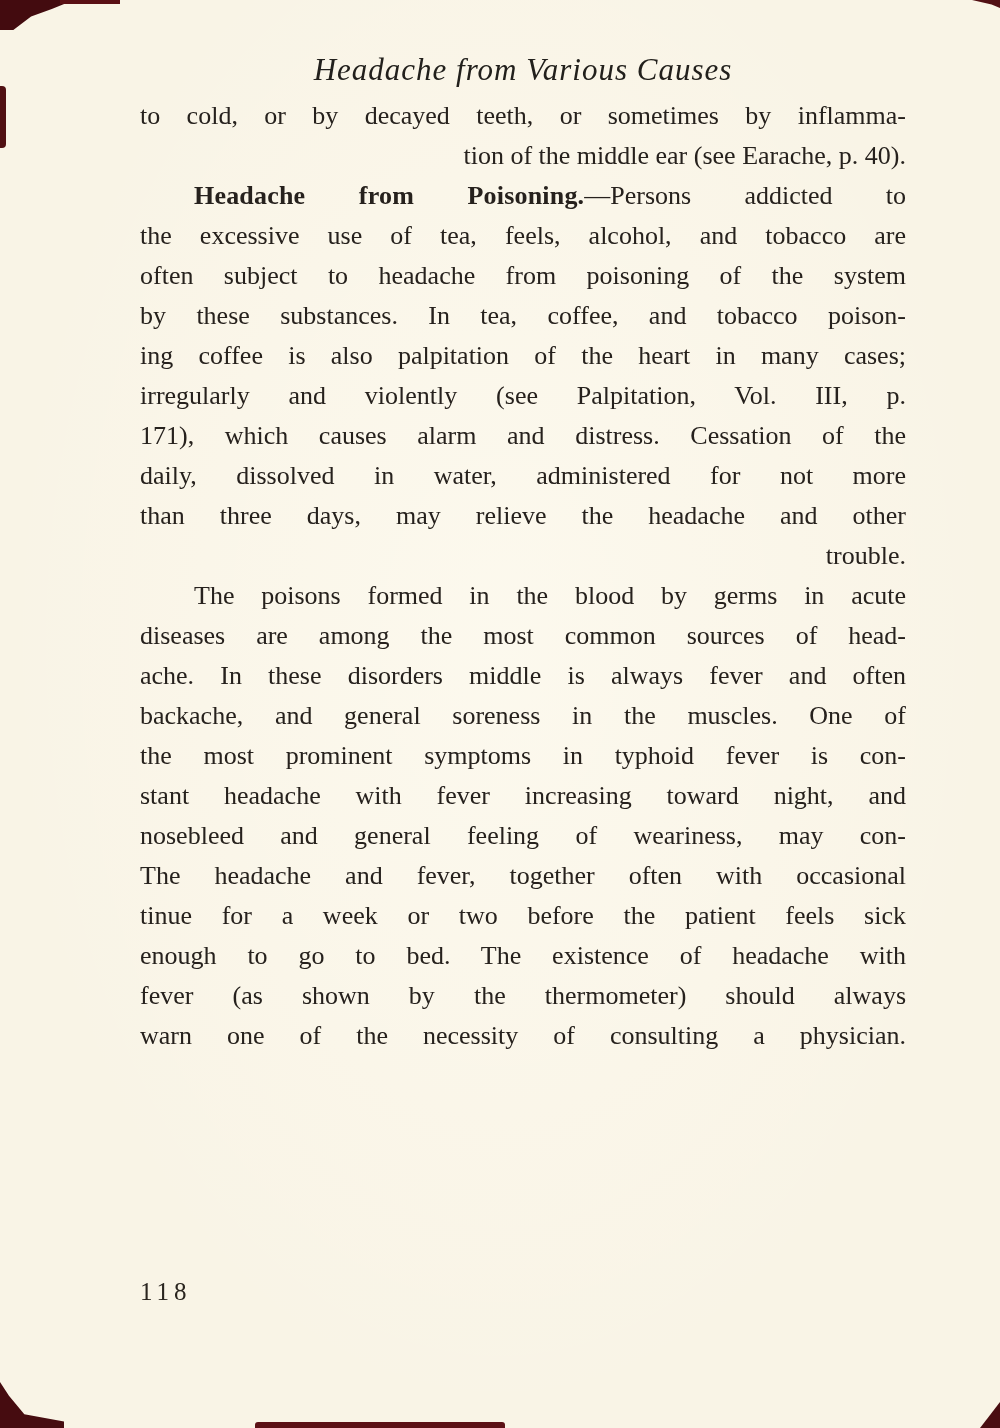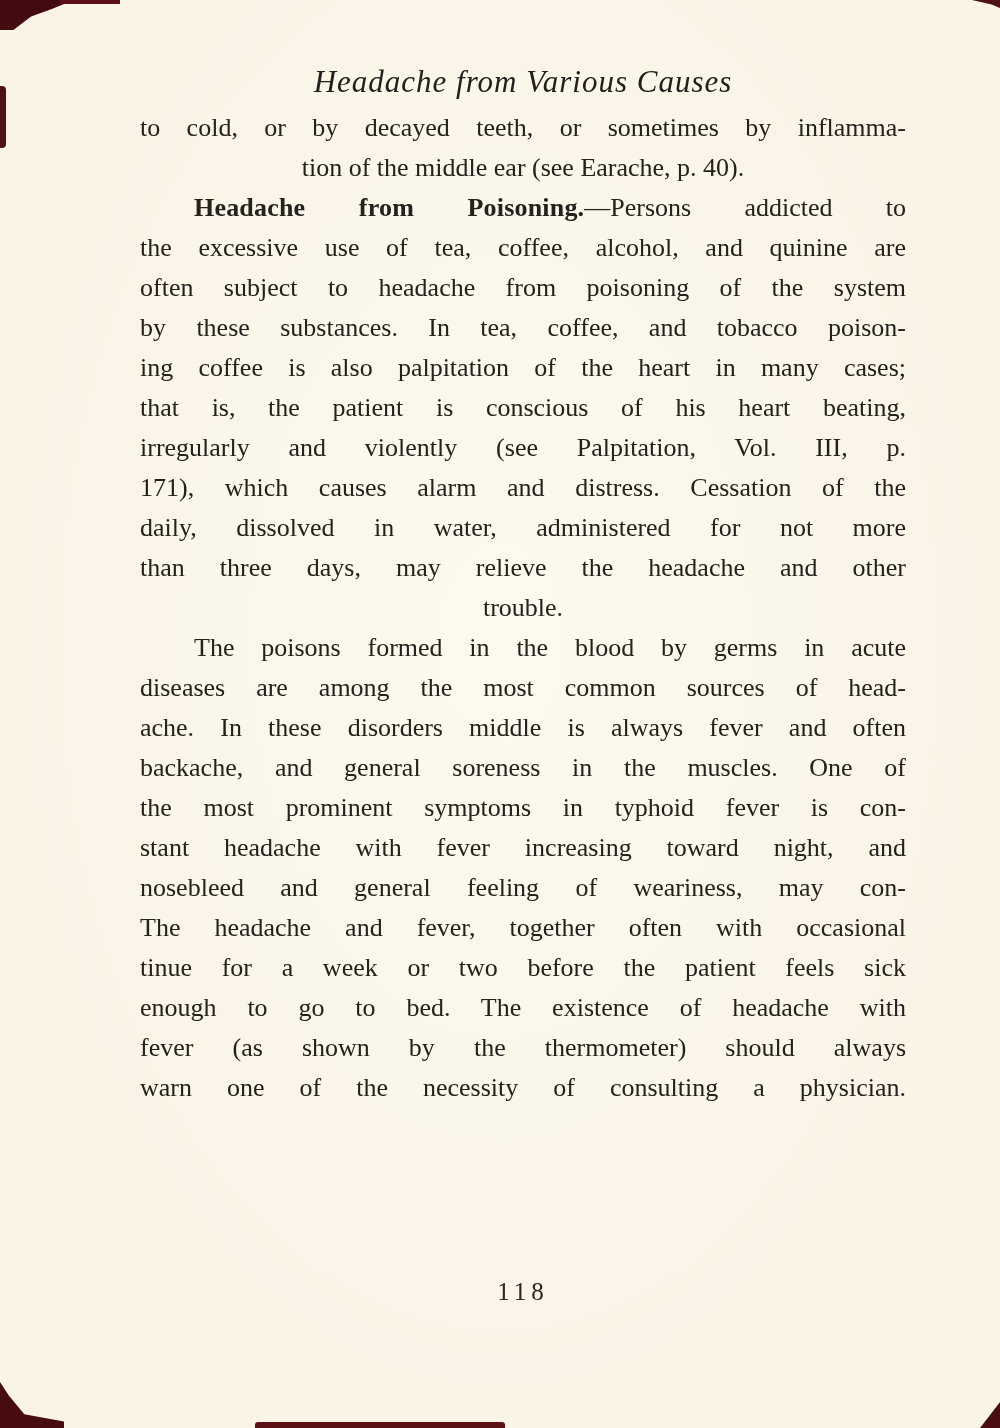--- a/index.html
+++ b/index.html
@@ -18,56 +18,55 @@
   .page {
     position: absolute;
     inset: 0;
     background:
       radial-gradient(ellipse at 50% 45%, rgba(255,253,244,0.55) 0%, rgba(246,240,222,0.0) 70%),
       #f9f4e6;
   }
   .running-header {
     position: absolute;
     left: 140px;
-    top: 64px;
+    top: 52px;
     width: 766px;
     text-align: center;
     font-style: italic;
     font-size: 31px;
     letter-spacing: 1px;
     color: #22201c;
   }
   .text-column {
     position: absolute;
     left: 140px;
-    top: 108px;
+    top: 96px;
     width: 766px;
     font-size: 26px;
     line-height: 40px;
   }
   .paragraph { margin: 0; }
   .line {
     height: 40px;
     white-space: nowrap;
-    text-align: center;
+    text-align: right;
   }
   .line.j {
     white-space: normal;
     text-align: justify;
     text-align-last: justify;
   }
   .line.first { padding-left: 54px; }
   .line.spread { word-spacing: 0.42em; }
   .line b { font-weight: 700; letter-spacing: 0.2px; }
   .page-number {
     position: absolute;
     left: 140px;
     top: 1278px;
     width: 766px;
-    text-align: center;
     font-size: 25px;
     letter-spacing: 0.2em;
     color: #2a251f;
   }
   
   .stain { position: absolute; background: #4d0d11; }
   .stain-top-left {
     left: 0; top: 0; width: 74px; height: 30px;
     clip-path: polygon(0 0, 100% 0, 70% 30%, 42% 55%, 18% 100%, 0 100%);
     background: #430b0f;
@@ -90,25 +89,24 @@
 
   <div class="running-header">Headache from Various Causes</div>
 
   <div class="text-column">
       <div class="paragraph">
         <div class="line j">to cold, or by decayed teeth, or sometimes by inflamma-</div>
         <div class="line">tion of the middle ear (see Earache, p. 40).</div>
       </div>
       <div class="paragraph">
         <div class="line j first"><b>Headache from Poisoning.</b>—Persons addicted to</div>
-        <div class="line j">the excessive use of tea, coffee, alcohol, and quinine are</div>
+        <div class="line j">the excessive use of tea, feels, alcohol, and tobacco are</div>
         <div class="line j">often subject to headache from poisoning of the system</div>
         <div class="line j">by these substances. In tea, coffee, and tobacco poison-</div>
         <div class="line j">ing coffee is also palpitation of the heart in many cases;</div>
-        <div class="line j">that is, the patient is conscious of his heart beating,</div>
         <div class="line j">irregularly and violently (see Palpitation, Vol. III, p.</div>
         <div class="line j">171), which causes alarm and distress. Cessation of the</div>
         <div class="line j">daily, dissolved in water, administered for not more</div>
         <div class="line j">than three days, may relieve the headache and other</div>
         <div class="line">trouble.</div>
       </div>
       <div class="paragraph">
         <div class="line j first">The poisons formed in the blood by germs in acute</div>
         <div class="line j">diseases are among the most common sources of head-</div>
         <div class="line j">ache. In these disorders middle is always fever and often</div>

